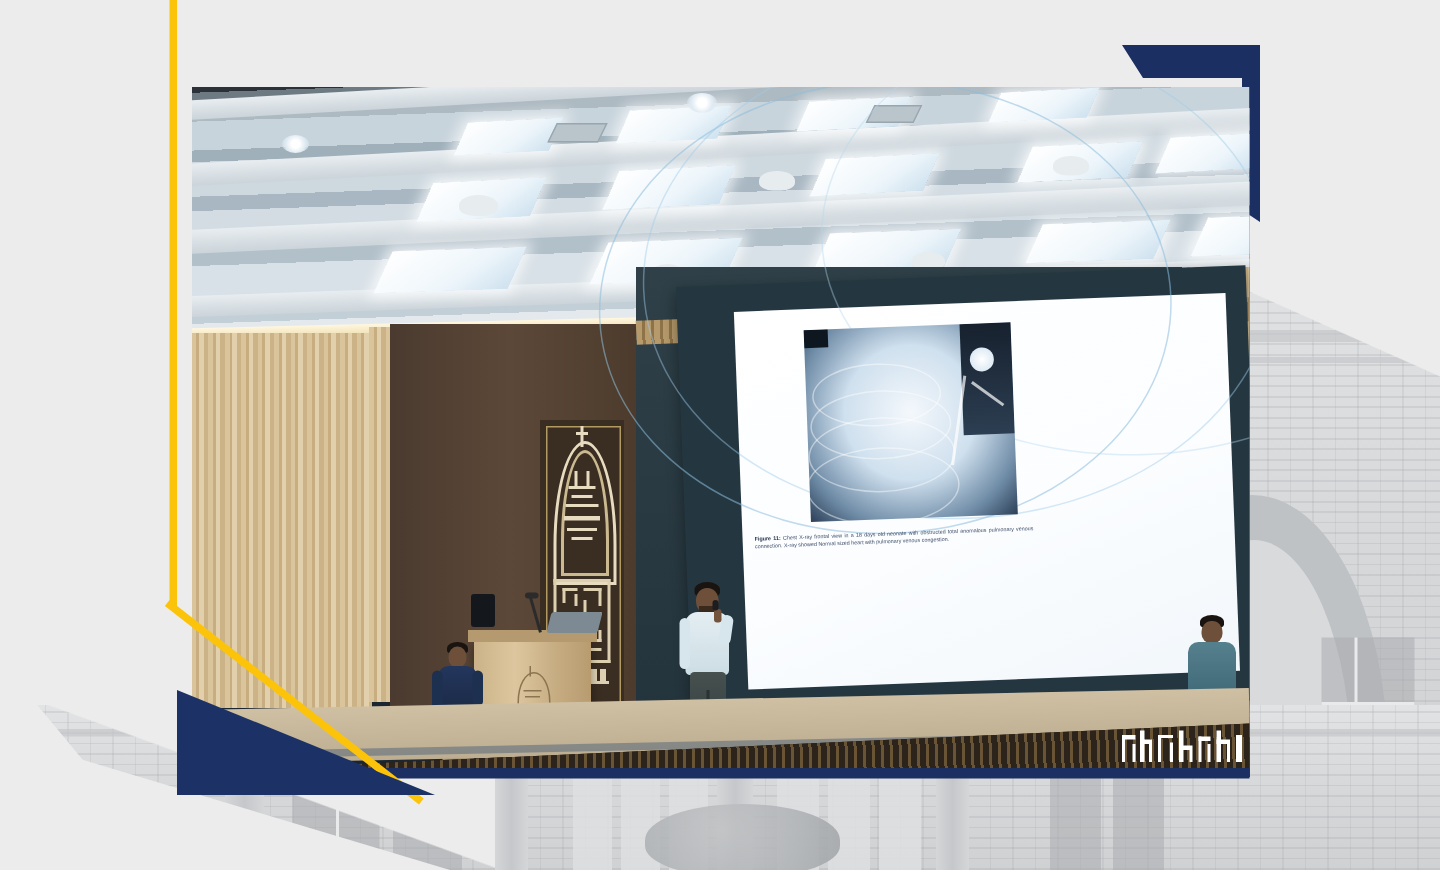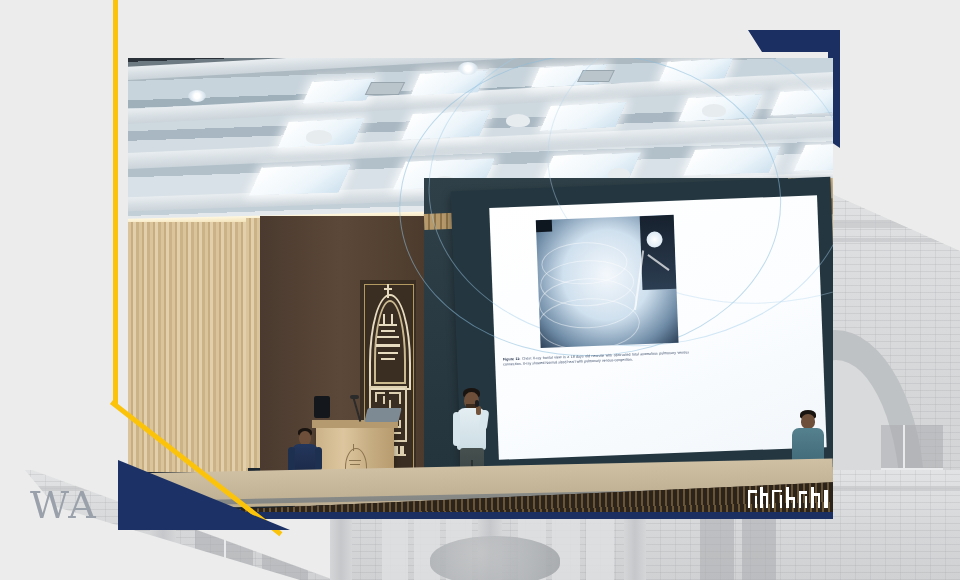--- a/index.html
+++ b/index.html
@@ -428,16 +428,15 @@
 
   <div class="yellow-v"></div>
   <div class="yellow-diag" style="left:113px;top:400px;width:215px;height:5px;transform:rotate(38deg);"></div>
   <div class="navy-tri" style="left:118px;top:460px;width:172px;height:70px;background:#1c3266;
               clip-path:polygon(0 0, 172px 70px, 0 70px);"></div>
 
   <div style="position:absolute;left:0;top:404px;width:300px;height:176px;background:#ececec;
               clip-path:polygon(0 0, 0 176px, 116px 176px, 0 36px);"></div>
 
   <div class="logo">
-    <div class="logo-row" style="top:31px;font-size:38px;">WA</div>
   </div>
 
 </div>
 
 </body></html>

